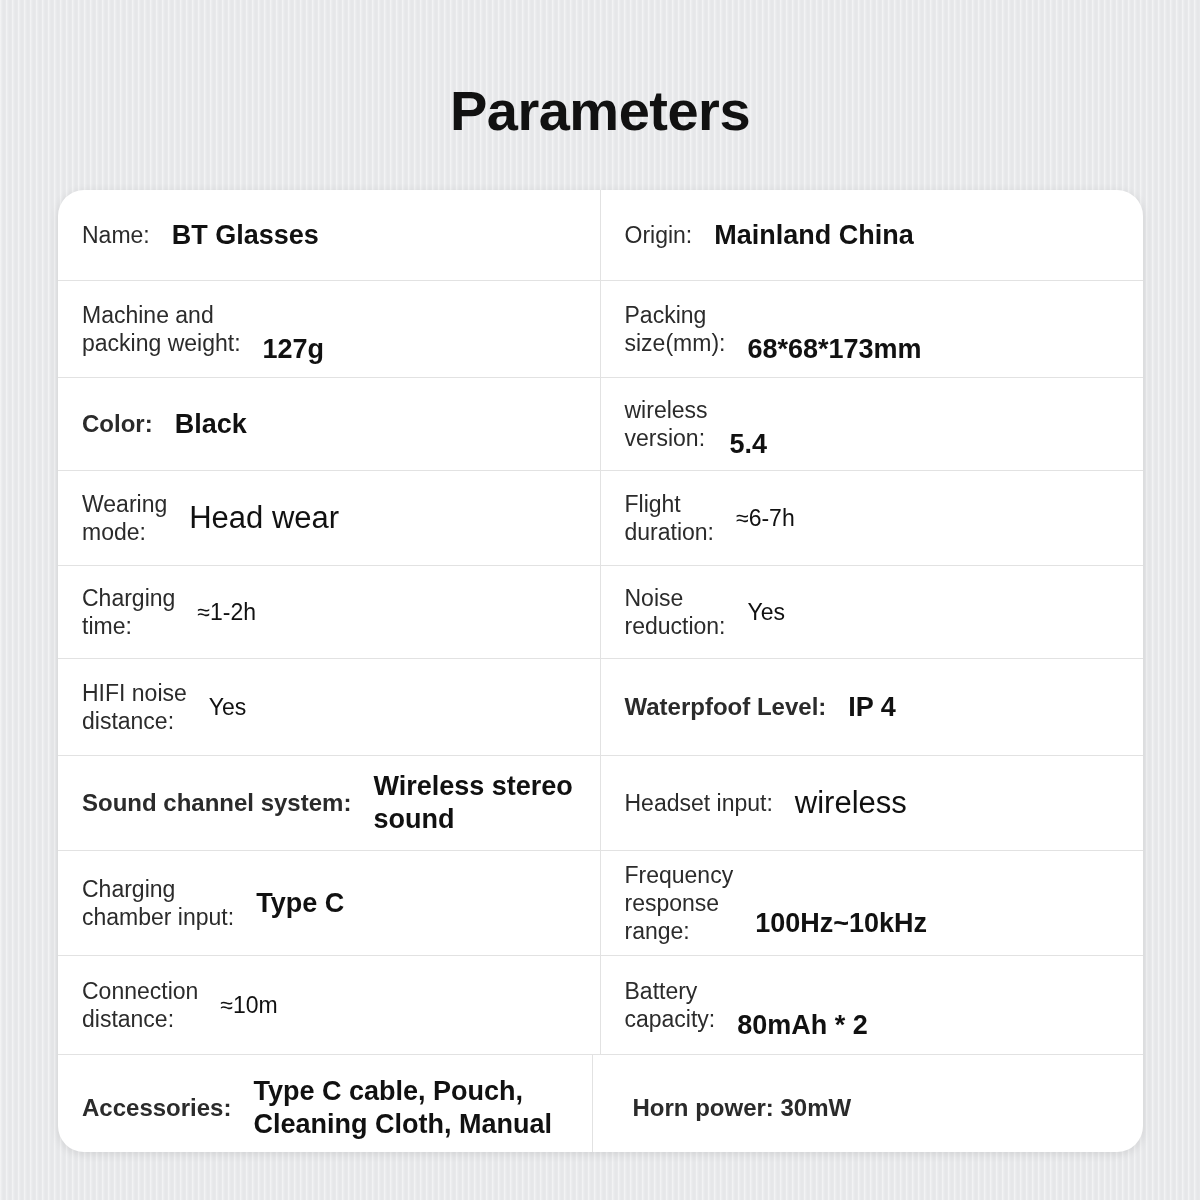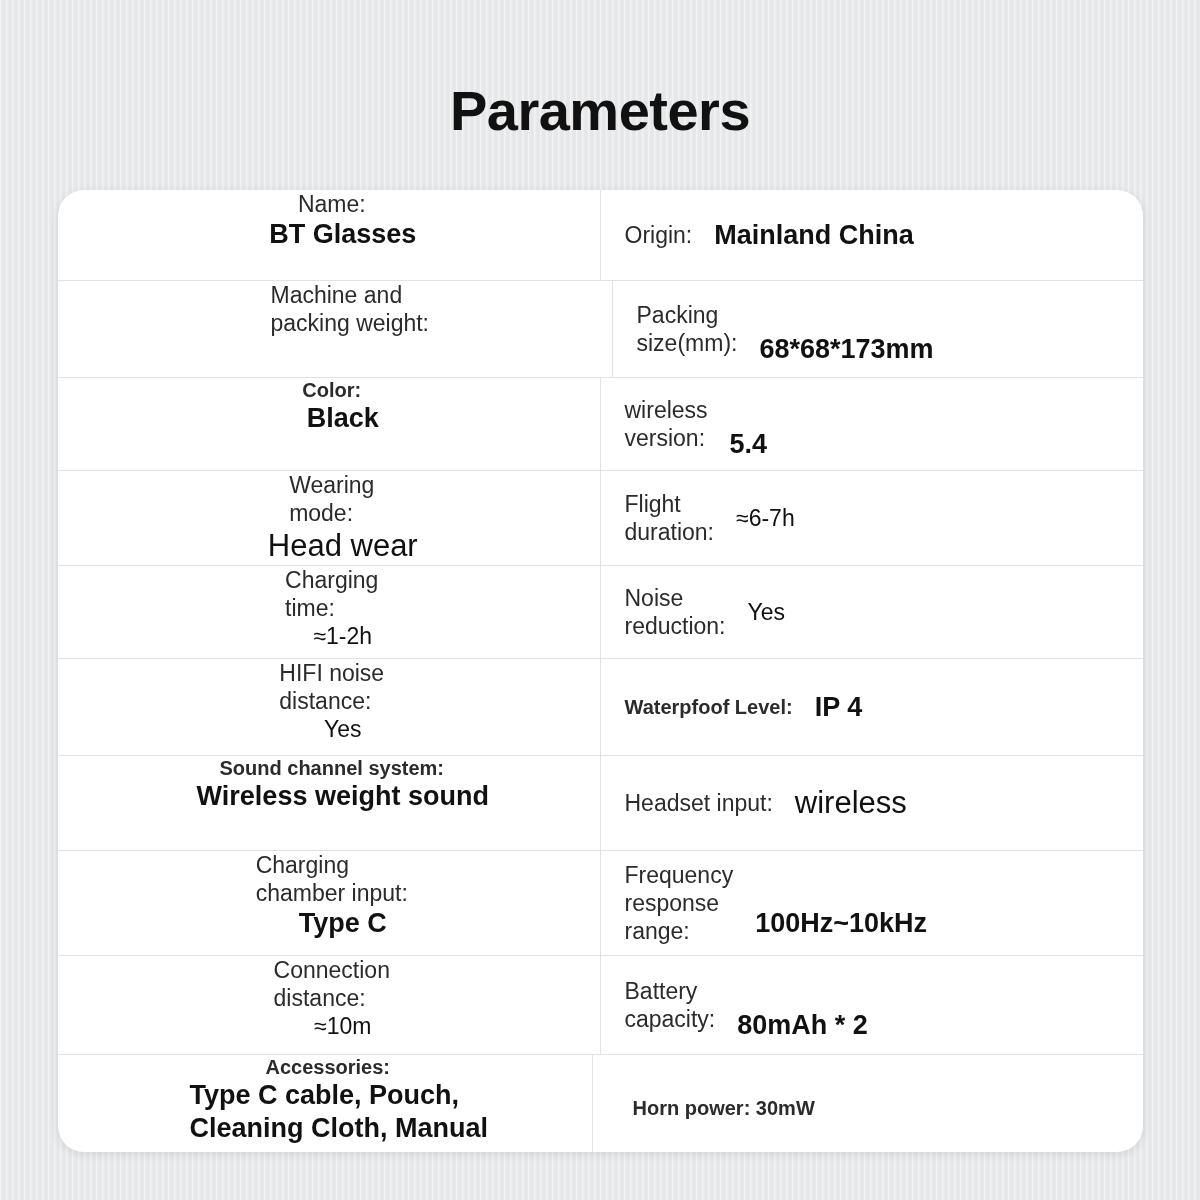--- a/index.html
+++ b/index.html
@@ -56,21 +56,20 @@
   .cell {
     box-sizing: border-box;
     display: flex;
     align-items: center;
     padding: 0 18px 0 24px;
     overflow: hidden;
   }
   .cell.left {
     width: 50%;
     border-right: 1px solid #e2e2e2;
-    flex-direction: column;
   }
   .cell.right {
     width: 50%;
     justify-content: space-between;
   }
   .label {
     color: #2b2b2b;
     font-size: 23px;
     line-height: 1.22;
     white-space: pre-line;
@@ -78,26 +77,26 @@
   }
   .value {
     color: #111;
     font-size: 31px;
     line-height: 1.22;
     white-space: pre-line;
     margin-left: 22px;
     flex: 1 1 auto;
   }
   
-  .b-label { font-weight: bold; font-size: 20px; }
+  .b-label { font-weight: bold; font-size: 24px; }
   .b-value { font-weight: bold; font-size: 27px; }
   .sm-value { font-size: 23px; }
   .lg-value { font-size: 27px; font-weight: bold; margin-top: 40px; }
   .r1 { height: 90px; }
-  .r2 { height: 96px; padding-left: 24px; }
+  .r2 { height: 96px; }
   .r3 { height: 92px; }
   .r4 { height: 94px; }
   .r5 { height: 92px; }
   .r6 { height: 96px; }
   .r7 { height: 94px; }
   .r8 { height: 104px; }
   .r9 { height: 98px; }
   .r10 { height: 106px; gap: 16px; }
 </style>
 </head>
@@ -180,21 +179,21 @@
         </div>
         <div class="cell right">
           <span class="label b-label">Waterpfoof Level:</span>
           <span class="value b-value">IP 4</span>
         </div>
       </div>
 
       <div class="row r7">
         <div class="cell left">
           <span class="label b-label">Sound channel system:</span>
-          <span class="value b-value">Wireless weight sound</span>
+          <span class="value b-value">Wireless stereo sound</span>
         </div>
         <div class="cell right">
           <span class="label">Headset input:</span>
           <span class="value">wireless</span>
         </div>
       </div>
 
       <div class="row r8">
         <div class="cell left">
           <span class="label">Charging

